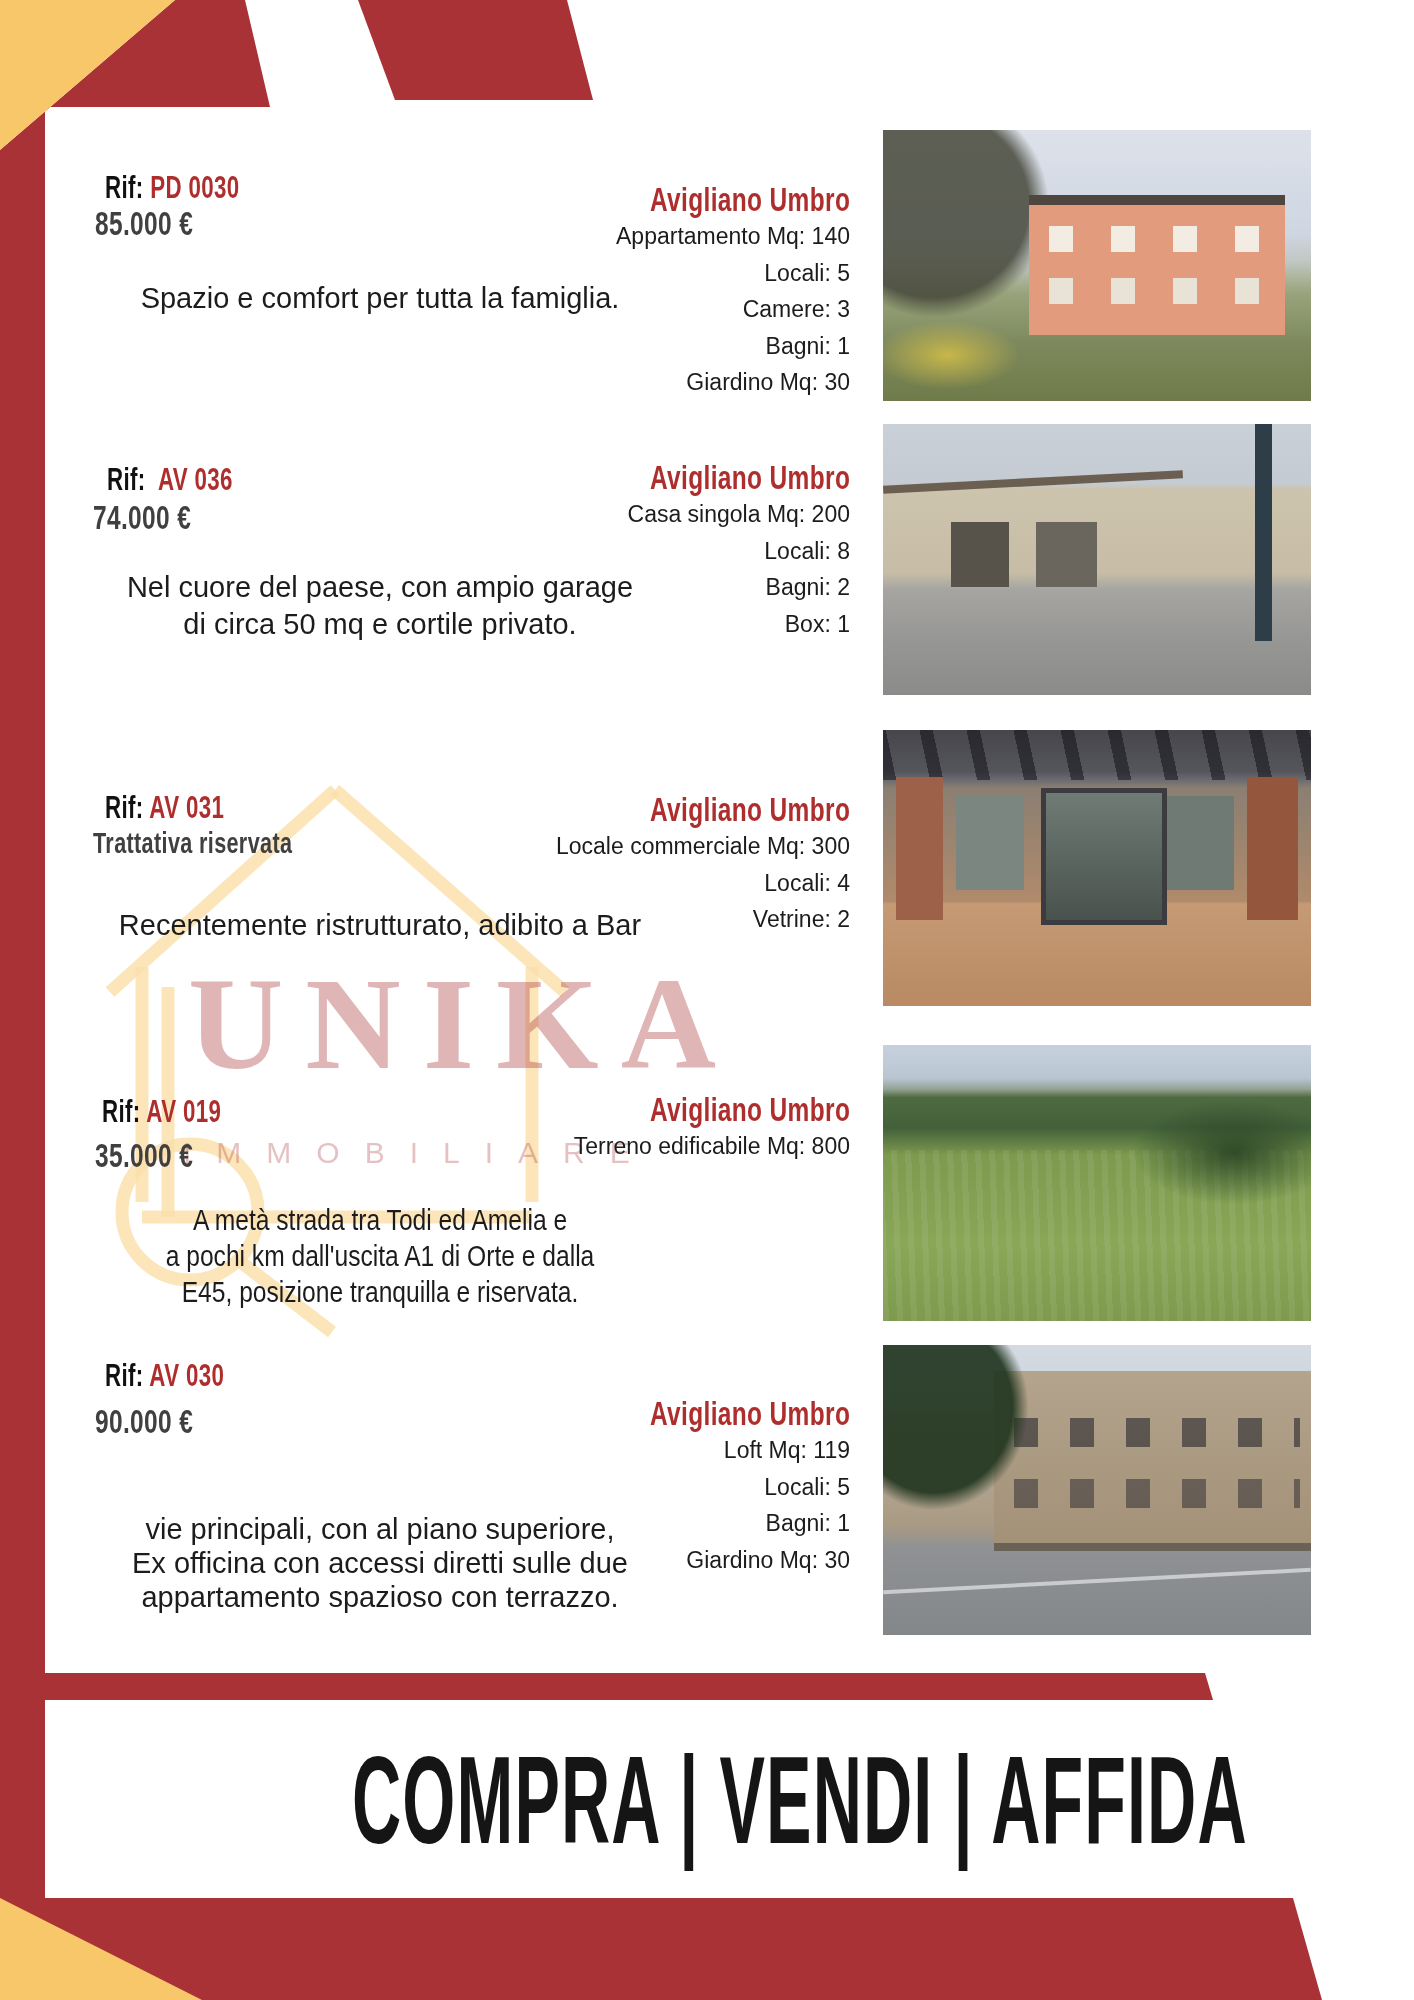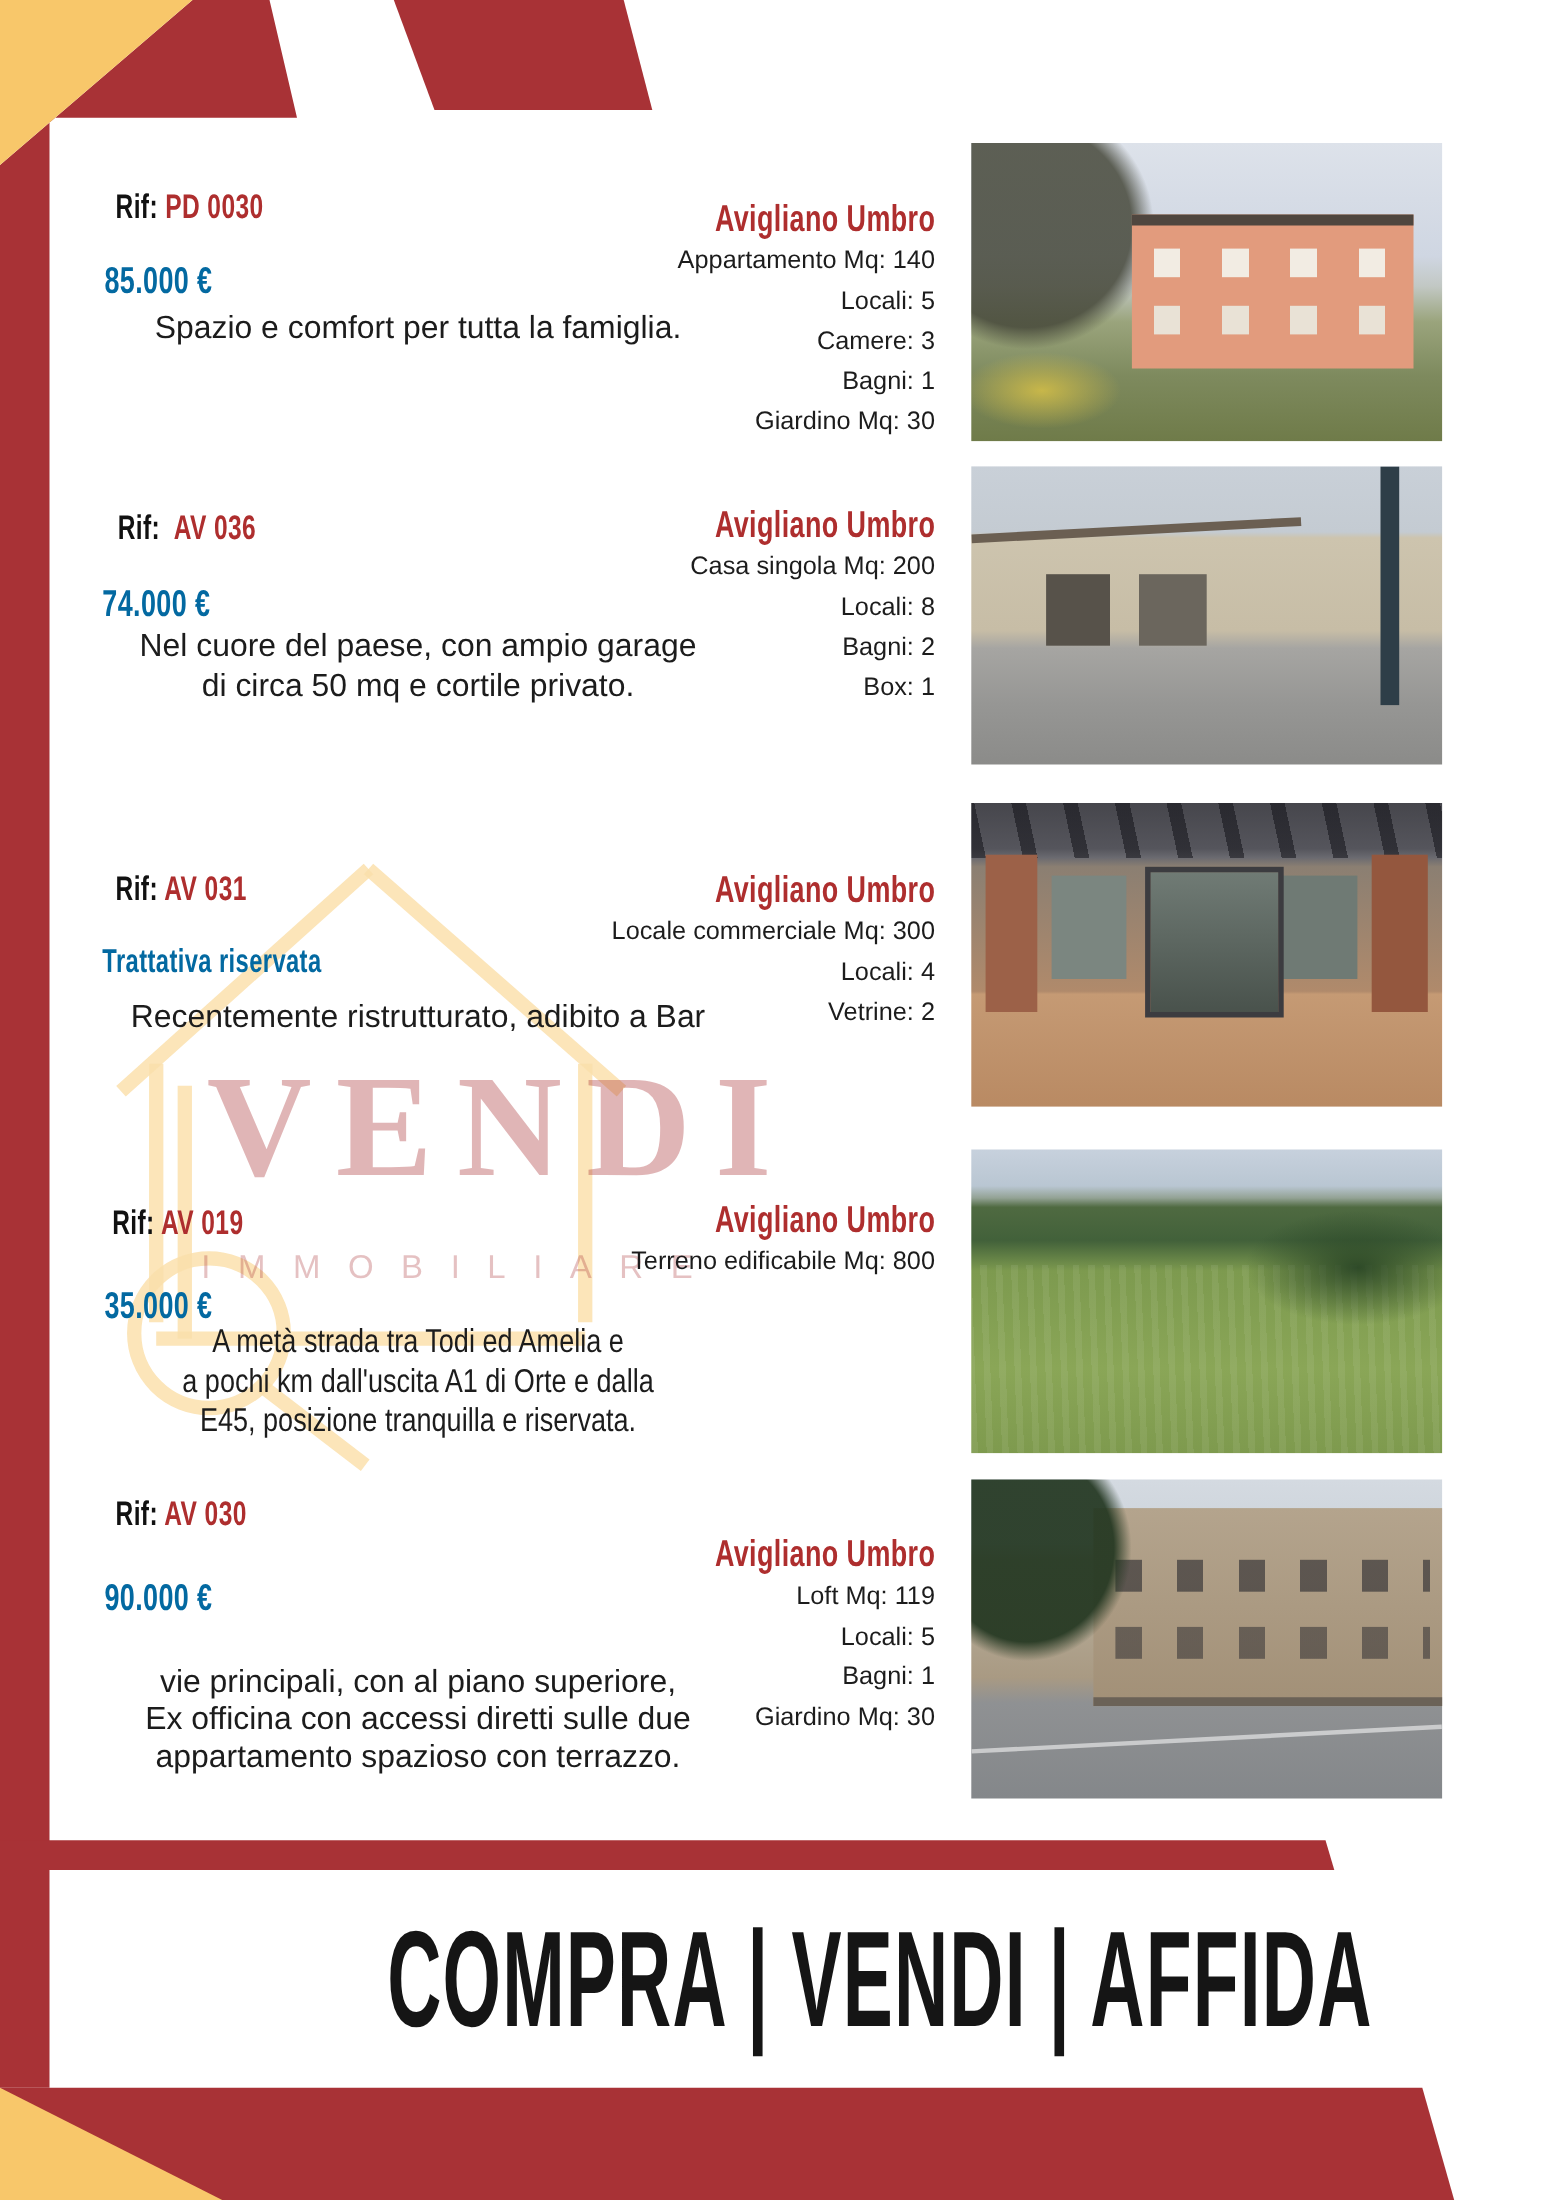--- a/index.html
+++ b/index.html
@@ -7,21 +7,21 @@
         font-family:"Liberation Sans",sans-serif;color:#111;}
   .decor{position:absolute;left:0;top:0;}
 
   
   .cond{display:inline-block;transform:scaleX(.72);transform-origin:left center;white-space:nowrap;
         font-weight:700;letter-spacing:.5px;}
   .cond-r{transform-origin:right center;}
 
   .rif{position:absolute;font-size:31px;font-weight:700;}
   .rif .code{color:#AE2E2E;}
-  .price{position:absolute;font-size:34px;font-weight:700;color:#0369a1;margin-top:32px;}
+  .price{position:absolute;font-size:34px;font-weight:700;color:#404040;}
   .desc{position:absolute;left:95px;width:570px;text-align:center;font-size:29px;line-height:37px;color:#1c1c1c;}
   .desc-cond{font-family:"Liberation Sans",sans-serif;transform:scaleX(.82);transform-origin:center top;
              font-size:30px;line-height:36px;}
   .loc{position:absolute;left:330px;width:520px;text-align:right;}
   .loc-name{font-size:34px;font-weight:700;color:#AE2E2E;line-height:38px;}
   .dline{font-size:23px;line-height:36.5px;color:#1c1c1c;}
 
   .photo{position:absolute;left:883px;width:428px;overflow:hidden;background:#ccc;}
   .photo>div{position:absolute;}
 
@@ -104,21 +104,21 @@
       <path d="M255,18 L30,220"></path>
       <path d="M255,18 L485,220"></path>
       <path d="M62,195 L62,430"></path>
       <path d="M88,215 L88,445"></path>
       <path d="M452,195 L452,430"></path>
       <path d="M62,445 L452,445"></path>
       <circle cx="110" cy="440" r="68"></circle>
       <path d="M158,488 L252,560"></path>
     </g>
   </svg>
-  <div class="wm-unika">VENDI</div>
+  <div class="wm-unika">UNIKA</div>
   <div class="wm-immo">IMMOBILIARE</div>
 
   <section>
     <div class="rif" style="left:105px;top:170px">
       <span class="cond"><span>Rif:</span>
       <span class="code">PD 0030</span></span>
     </div>
     <div class="price" style="left:95px;top:204px">
       <span class="cond">85.000 €</span>
     </div>

